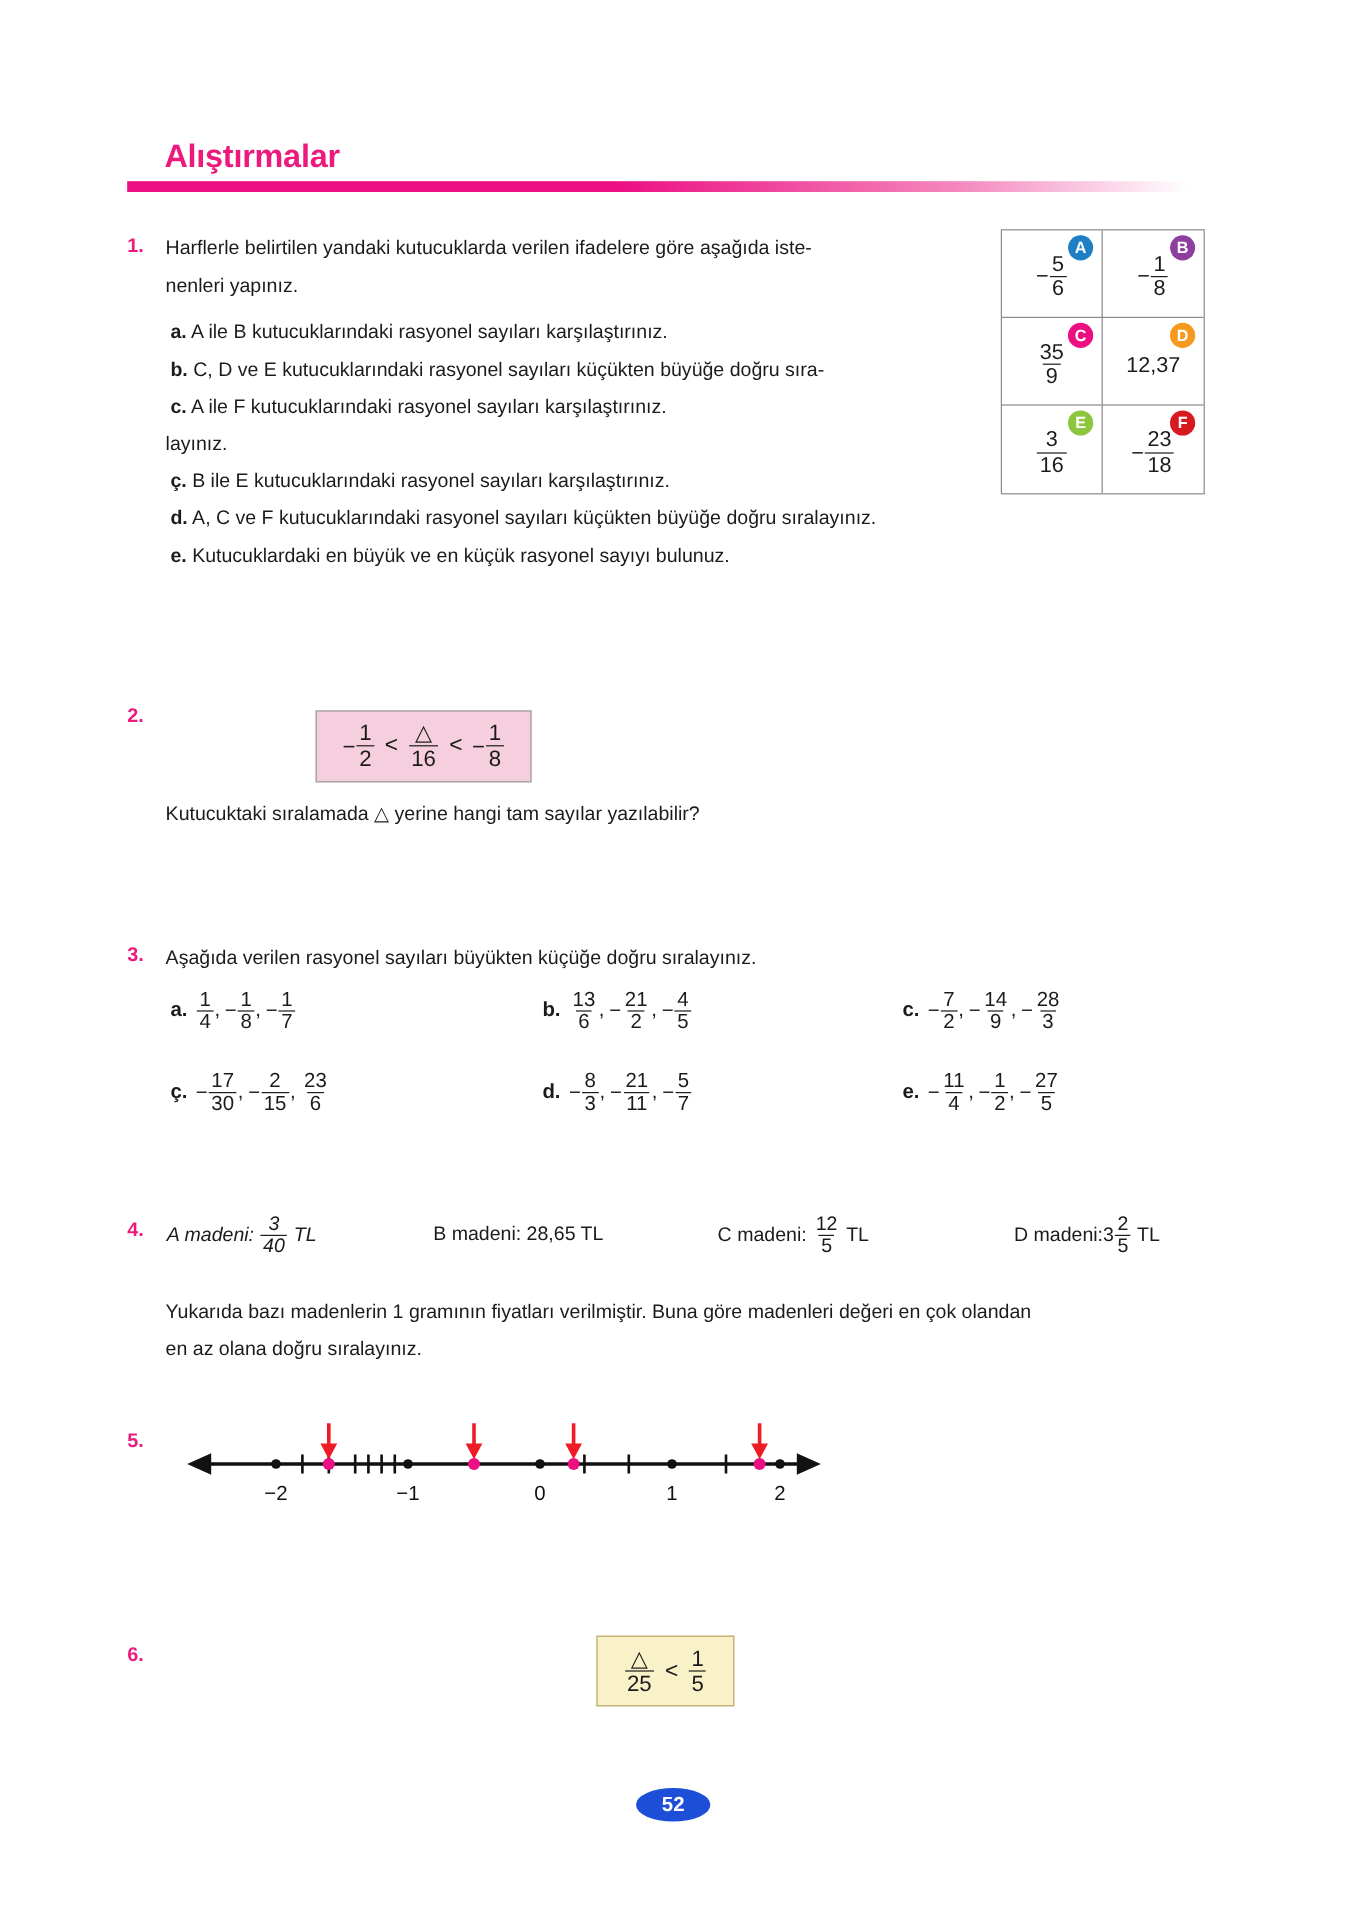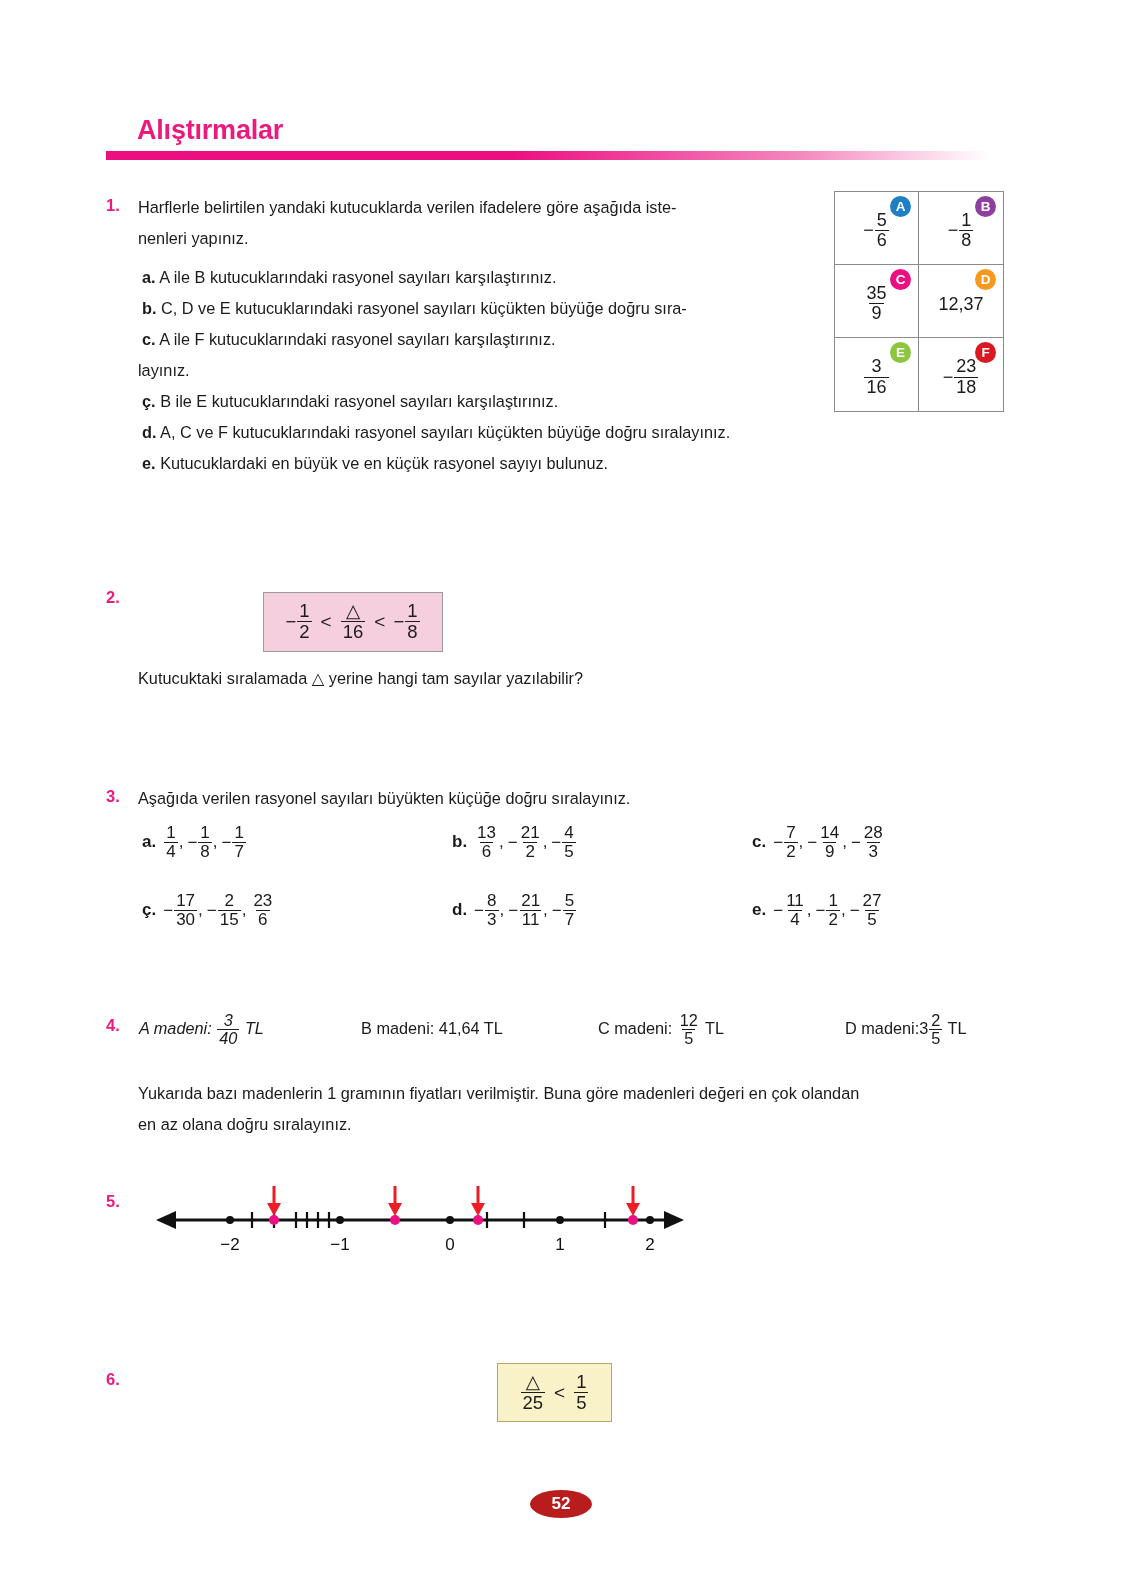--- a/index.html
+++ b/index.html
@@ -86,21 +86,21 @@
   
   .mad { position:absolute; font-size:16.3px; }
 
   
   .numline { position:absolute; left:150px; top:1178px; width:540px; height:95px; }
 
   
   .pagenum {
     position:absolute; left:530px; top:1490px;
     width:62px; height:28px; border-radius:50%;
-    background:#b91c1c; color:#ffffff;
+    background:#1d4ed8; color:#ffffff;
     font-size:17px; font-weight:bold;
     display:flex; align-items:center; justify-content:center;
   }
 </style>
 </head>
 <body>
 
 <div class="page">
 
   <div class="header-title">Alıştırmalar</div>
@@ -300,21 +300,21 @@
     <span>A madeni:</span>
     <span class="frac">
         <span class="num">3</span>
         <span class="den">40</span>
       </span>
     <span>TL</span>
   </div>
 
   <div class="mad" style="left:361px; top:1019px;">
     <span>B madeni:</span>
-    <span>41,64</span>
+    <span>28,65</span>
     <span>TL</span>
   </div>
 
   <div class="mad" style="left:598px; top:1012px;">
     <span>C madeni:</span>
     <span class="frac">
         <span class="num">12</span>
         <span class="den">5</span>
       </span>
     <span>TL</span>

